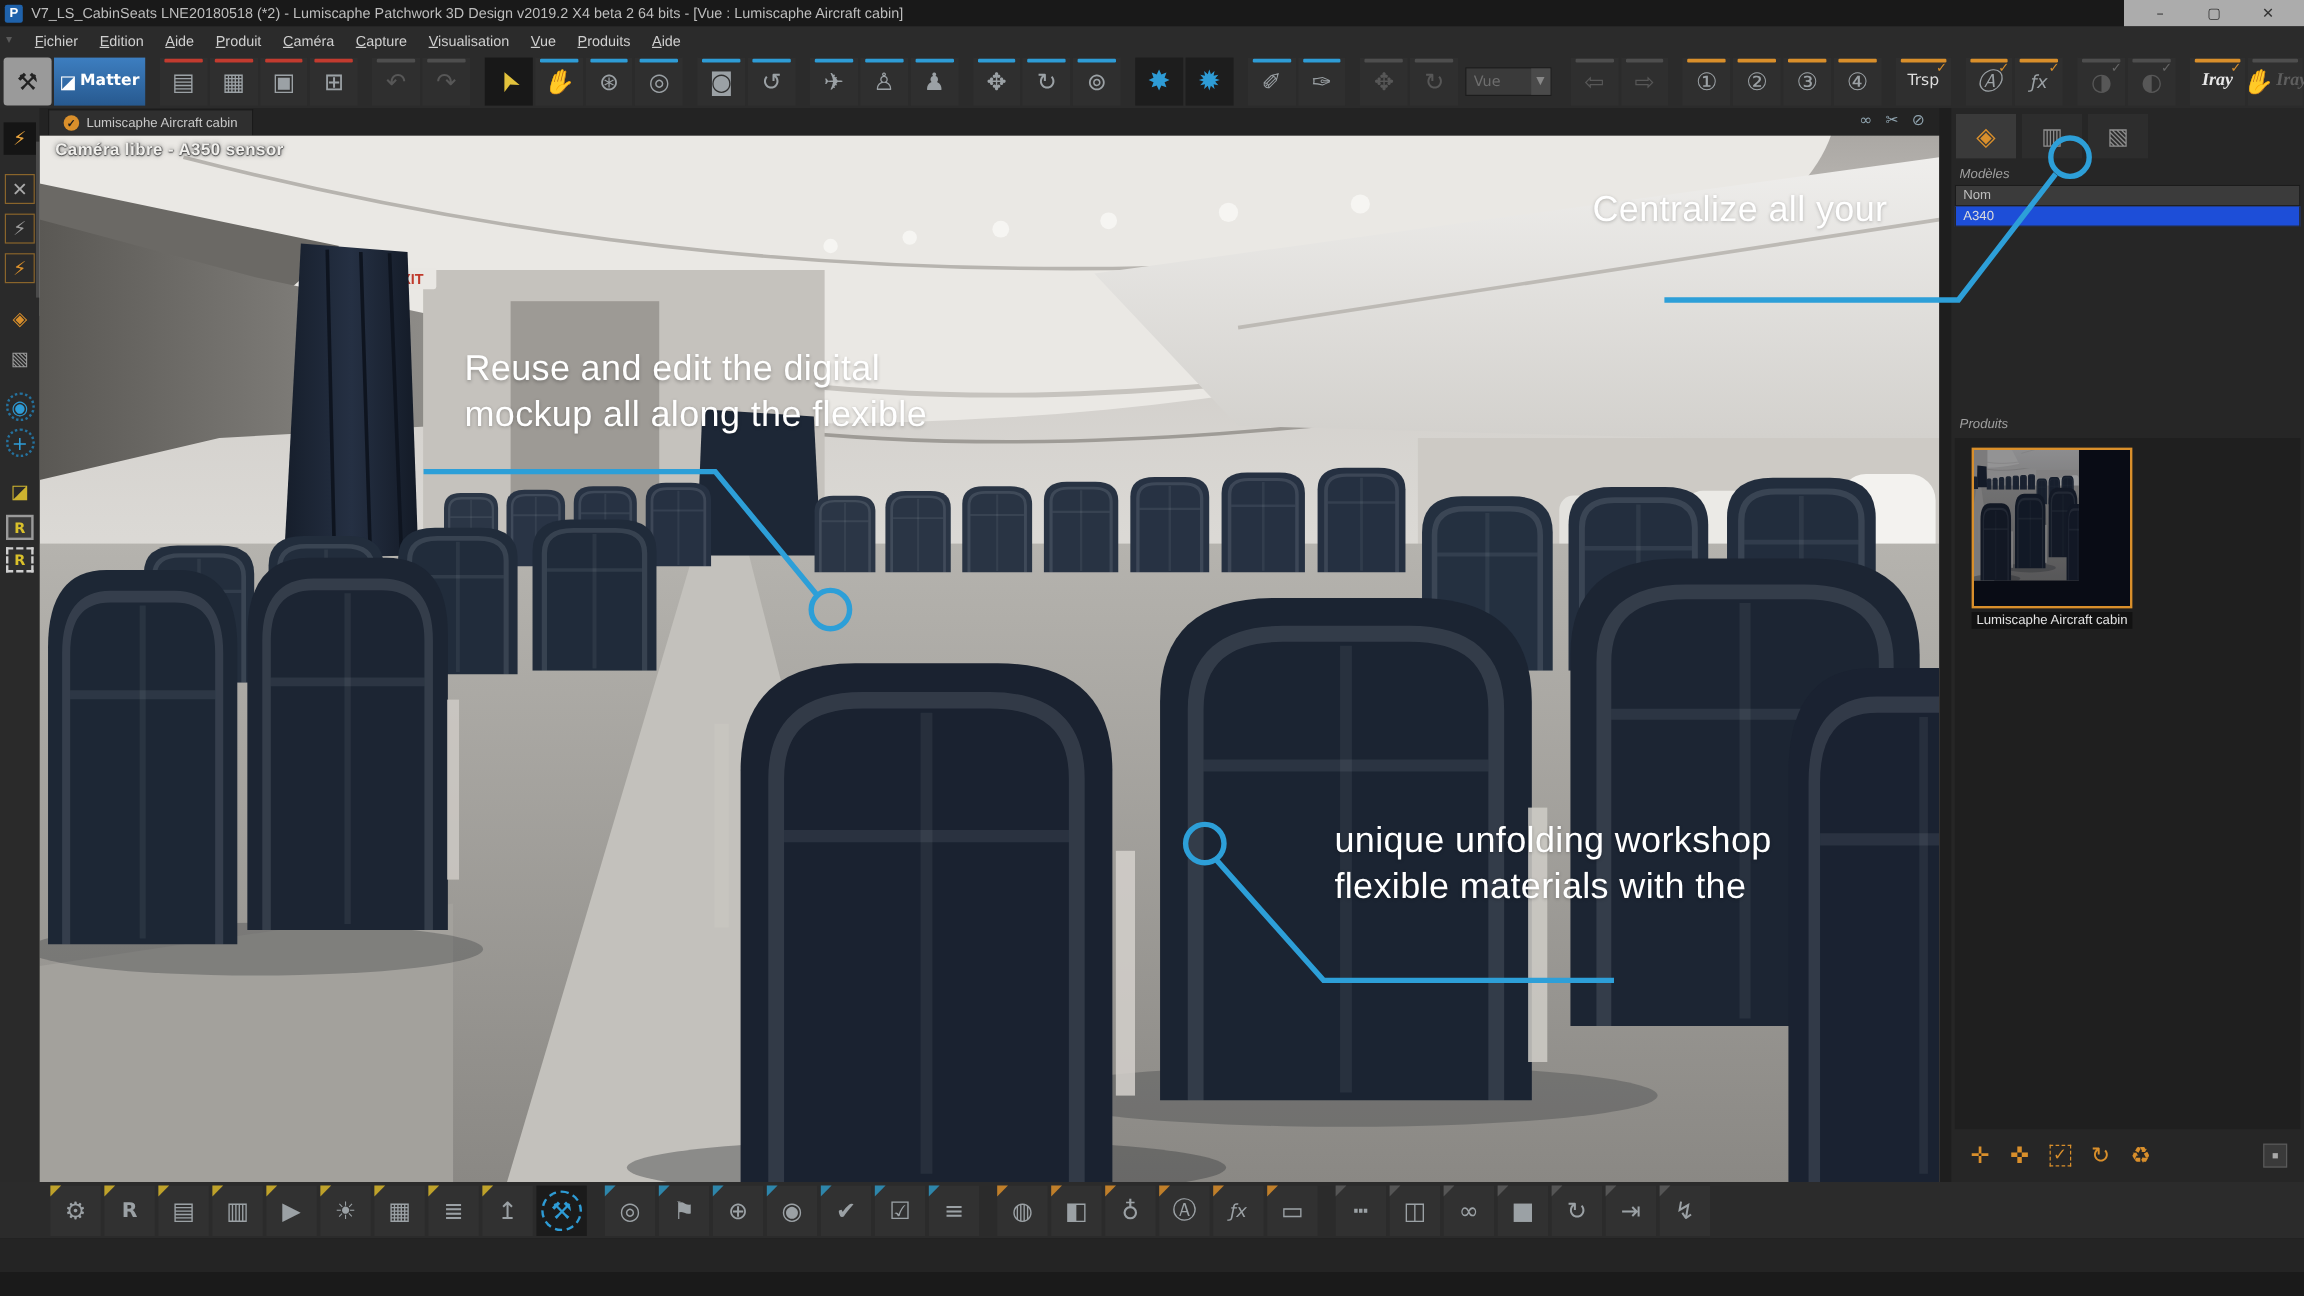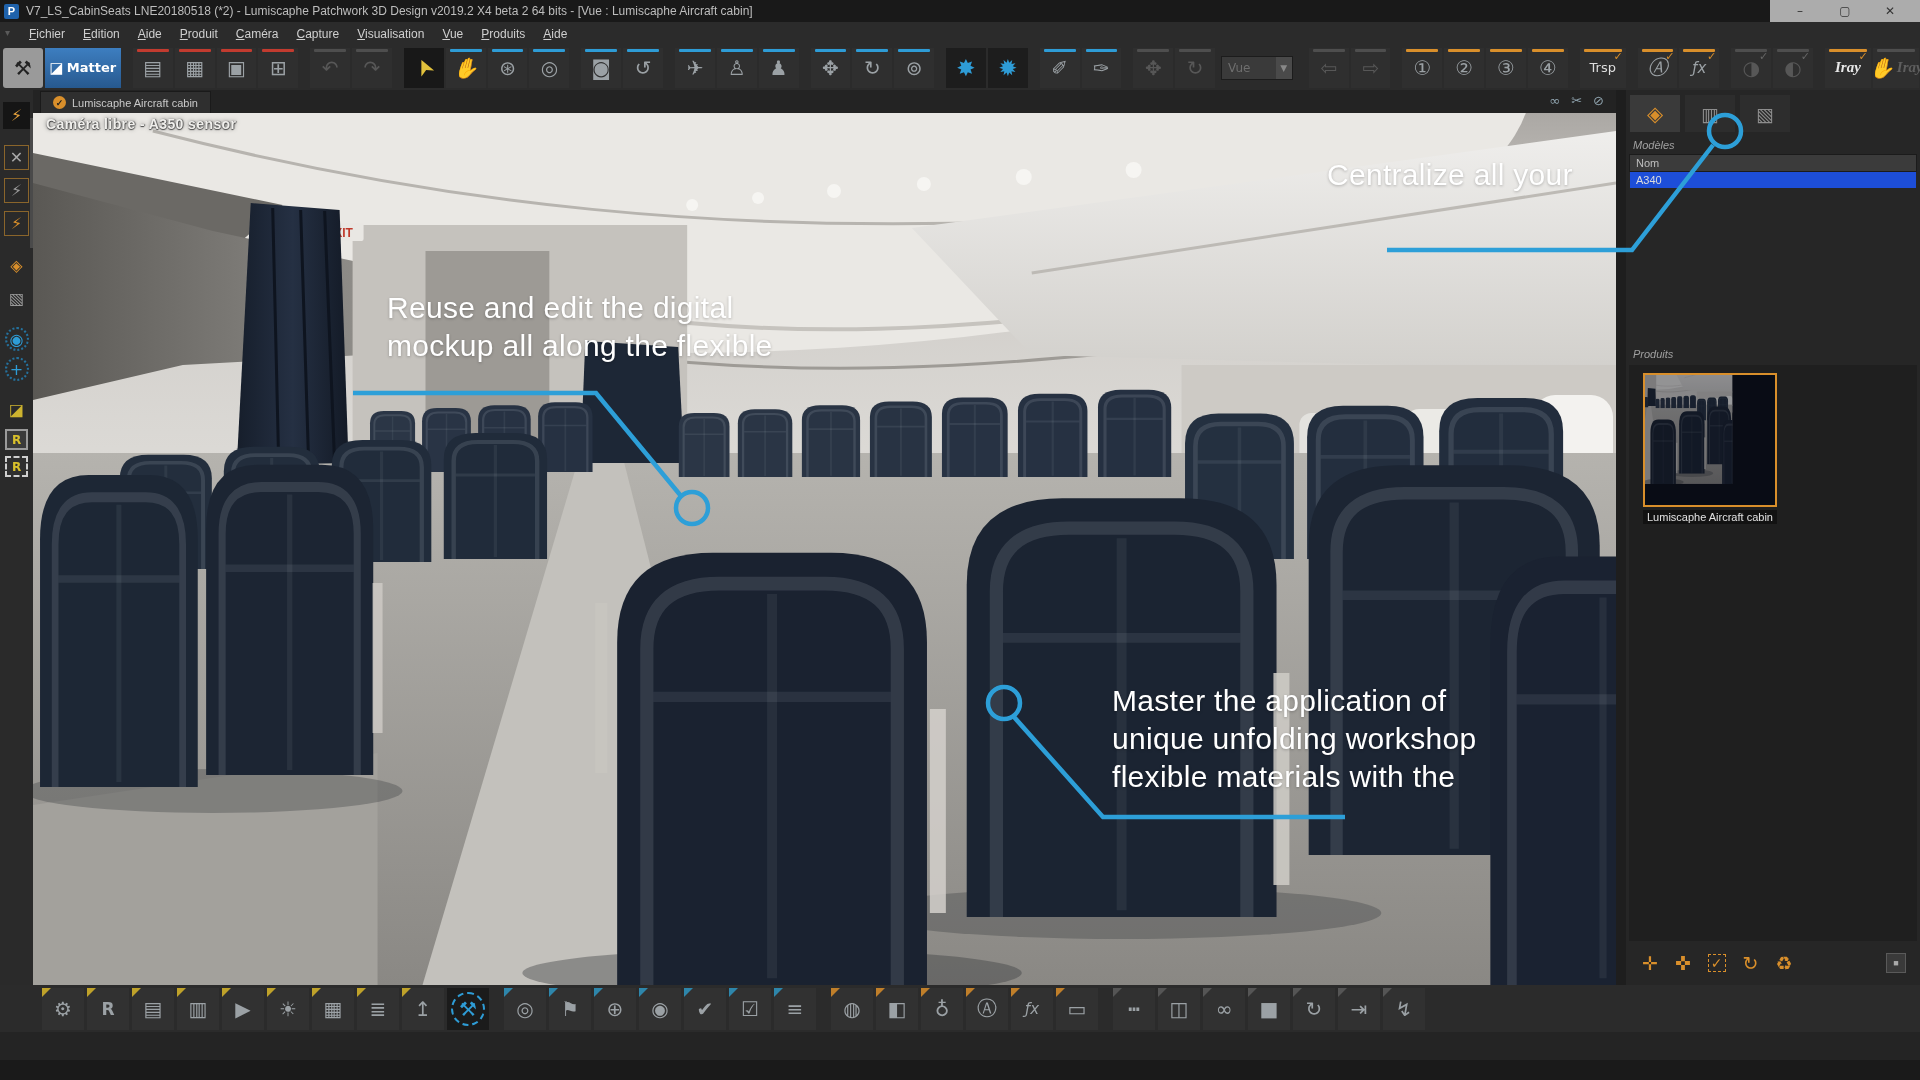--- a/index.html
+++ b/index.html
@@ -724,19 +724,18 @@
       </g>
     </svg>
     <div class="annot-text" style="left:356px;top:289px;margin-left:31px;">
       <div>Reuse and edit the digital</div>
       <div>mockup all along the flexible</div>
     </div>
     <div class="annot-text" style="left:1327px;top:156px;">
       <div>Centralize all your</div>
     </div>
     <div class="annot-text" style="left:1112px;top:682px;">
-      <div>Master the application of</div>
       <div>unique unfolding workshop</div>
       <div>flexible materials with the</div>
     </div>
   </div>
 
 </div>
 
 </body></html>

